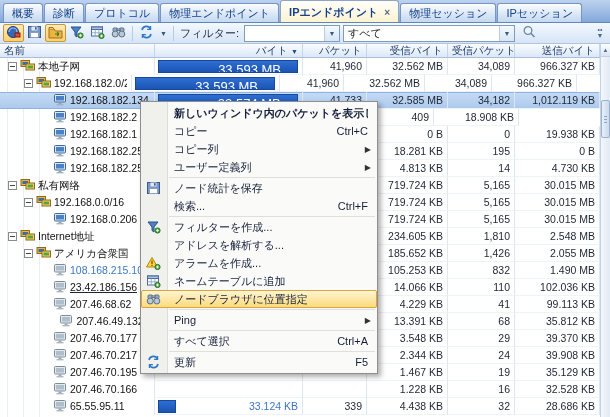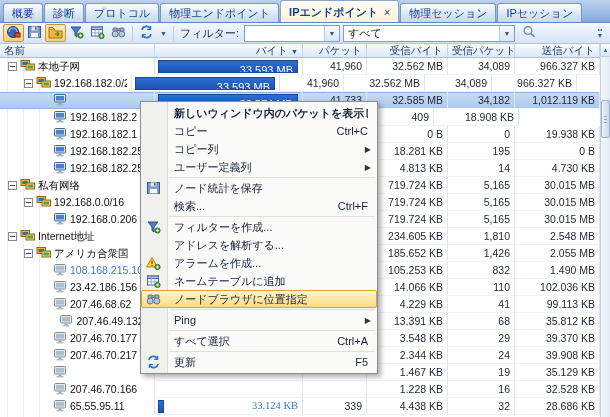--- a/index.html
+++ b/index.html
@@ -41,23 +41,23 @@
   .hcell .sort { font-size:7px; color:#2b4a7a; margin-left:3px; }
   .grid-body { position:relative; height:359px; background:#fff; }
   .guide { position:absolute; top:0; bottom:0; width:1px; background:#e9eef6; }
   .row { display:flex; height:17px; position:relative; }
   .row.selected { background:linear-gradient(#c6dbf5,#abc9ec); box-shadow:inset 0 1px 0 #8fb2e2, inset 0 -1px 0 #8fb2e2; }
   .cell { border-right:1px solid #dde7f3; border-bottom:1px solid #eef2f9; padding:0 4px; line-height:16px;
           text-align:right; color:#1d2433; font-size:10.5px; white-space:nowrap; overflow:hidden; }
   .cell.name { text-align:left; border-bottom:1px solid transparent; display:flex; align-items:center; padding:4px; overflow:hidden; }
   .cell.bytes { position:relative; padding:0; }
   .bar { position:absolute; left:3px; top:2px; height:13px; background:linear-gradient(#2e6ed2,#1b54b4);
-         border:1px solid #16489c; color:#fff; text-align:right; padding:1px 4px 0 0; font-size:11px;
+         border:1px solid #16489c; color:#fff; text-align:right; padding:1px 16px 0 0; font-size:13px;
          white-space:nowrap; overflow:hidden; }
-  .bytes-out { position:absolute; right:4px; top:0; line-height:16px; color:#3a76c4;font-family:Liberation Serif, serif; }
+  .bytes-out { position:absolute; right:4px; top:0; line-height:16px; color:#3a76c4; }
   .expander { width:9px; height:9px; border:1px solid #8a8a8a; background:#fff; position:relative; flex:none; margin-right:3px; }
   .expander::after { content:""; position:absolute; left:1px; right:1px; top:3px; height:1px; background:#444; }
   .boxspace { width:12px; flex:none; }
   .nicon { width:16px; height:14px; flex:none; position:relative; margin-right:2px; }
   .nicon svg { position:absolute; left:0; top:0; }
   .nlabel { white-space:nowrap; overflow:hidden; color:#111; }
   .nlabel.link { color:#3c78c0; }
 
   
   .vscroll { position:absolute; right:0; top:44px; bottom:0; width:10px;
@@ -241,20 +241,21 @@
           <span style="width: 36px; flex: 0 0 auto;"></span>
           <span class="boxspace"></span>
           <span class="nicon">
             <svg width="16" height="14" viewBox="0 0 16 14">
               <rect x="2.5" y="1.5" width="11" height="7.5" rx="1" fill="#dce8f4" stroke="#44668c"></rect>
               <rect x="4" y="3" width="8" height="4.5" fill="#4a82c8"></rect>
               <rect x="6.5" y="9.5" width="3" height="1.5" fill="#8ba3bd"></rect>
               <rect x="4.5" y="11" width="7" height="1.4" fill="#9fb4c9"></rect>
             </svg>
           </span>
+          <span class="nlabel">192.168.182.134</span>
         </div>
         <div class="cell bytes" style="width: 148px;">
           <span class="bar" style="width: 139.72px;">33.574 MB</span>
         </div>
         <div class="cell" style="width: 64px;">41,733</div>
         <div class="cell" style="width: 81px;">32.585 MB</div>
         <div class="cell" style="width: 67px;">34,182</div>
         <div class="cell" style="width: 85px;">1,012.119 KB</div>
       </div>
       <div class="row">
@@ -456,21 +457,21 @@
           </span>
           <span class="nlabel link">108.168.215.106</span>
         </div>
         <div class="cell bytes" style="width: 148px;"></div>
         <div class="cell" style="width: 64px;"></div>
         <div class="cell" style="width: 81px;">105.253 KB</div>
         <div class="cell" style="width: 67px;">832</div>
         <div class="cell" style="width: 85px;">1.490 MB</div>
       </div>
       <div class="row">
-        <div class="cell name" style="width: 155px;">
+        <div class="cell name" style="width: 155px; text-decoration: underline;">
           <span style="width: 36px; flex: 0 0 auto;"></span>
           <span class="boxspace"></span>
           <span class="nicon">
             <svg width="16" height="14" viewBox="0 0 16 14">
               <rect x="2.5" y="1.5" width="11" height="7.5" rx="1" fill="#e4e9ee" stroke="#7e8c9a"></rect>
               <rect x="4" y="3" width="8" height="4.5" fill="#aebecb"></rect>
               <rect x="6.5" y="9.5" width="3" height="1.5" fill="#9aa8b6"></rect>
               <rect x="4.5" y="11" width="7" height="1.4" fill="#aab8c4"></rect>
             </svg>
           </span>
@@ -567,20 +568,21 @@
           <span style="width: 36px; flex: 0 0 auto;"></span>
           <span class="boxspace"></span>
           <span class="nicon">
             <svg width="16" height="14" viewBox="0 0 16 14">
               <rect x="2.5" y="1.5" width="11" height="7.5" rx="1" fill="#e4e9ee" stroke="#7e8c9a"></rect>
               <rect x="4" y="3" width="8" height="4.5" fill="#aebecb"></rect>
               <rect x="6.5" y="9.5" width="3" height="1.5" fill="#9aa8b6"></rect>
               <rect x="4.5" y="11" width="7" height="1.4" fill="#aab8c4"></rect>
             </svg>
           </span>
+          <span class="nlabel">207.46.70.195</span>
         </div>
         <div class="cell bytes" style="width: 148px;"></div>
         <div class="cell" style="width: 64px;"></div>
         <div class="cell" style="width: 81px;">1.467 KB</div>
         <div class="cell" style="width: 67px;">19</div>
         <div class="cell" style="width: 85px;">35.129 KB</div>
       </div>
       <div class="row">
         <div class="cell name" style="width: 155px;">
           <span style="width: 36px; flex: 0 0 auto;"></span>

